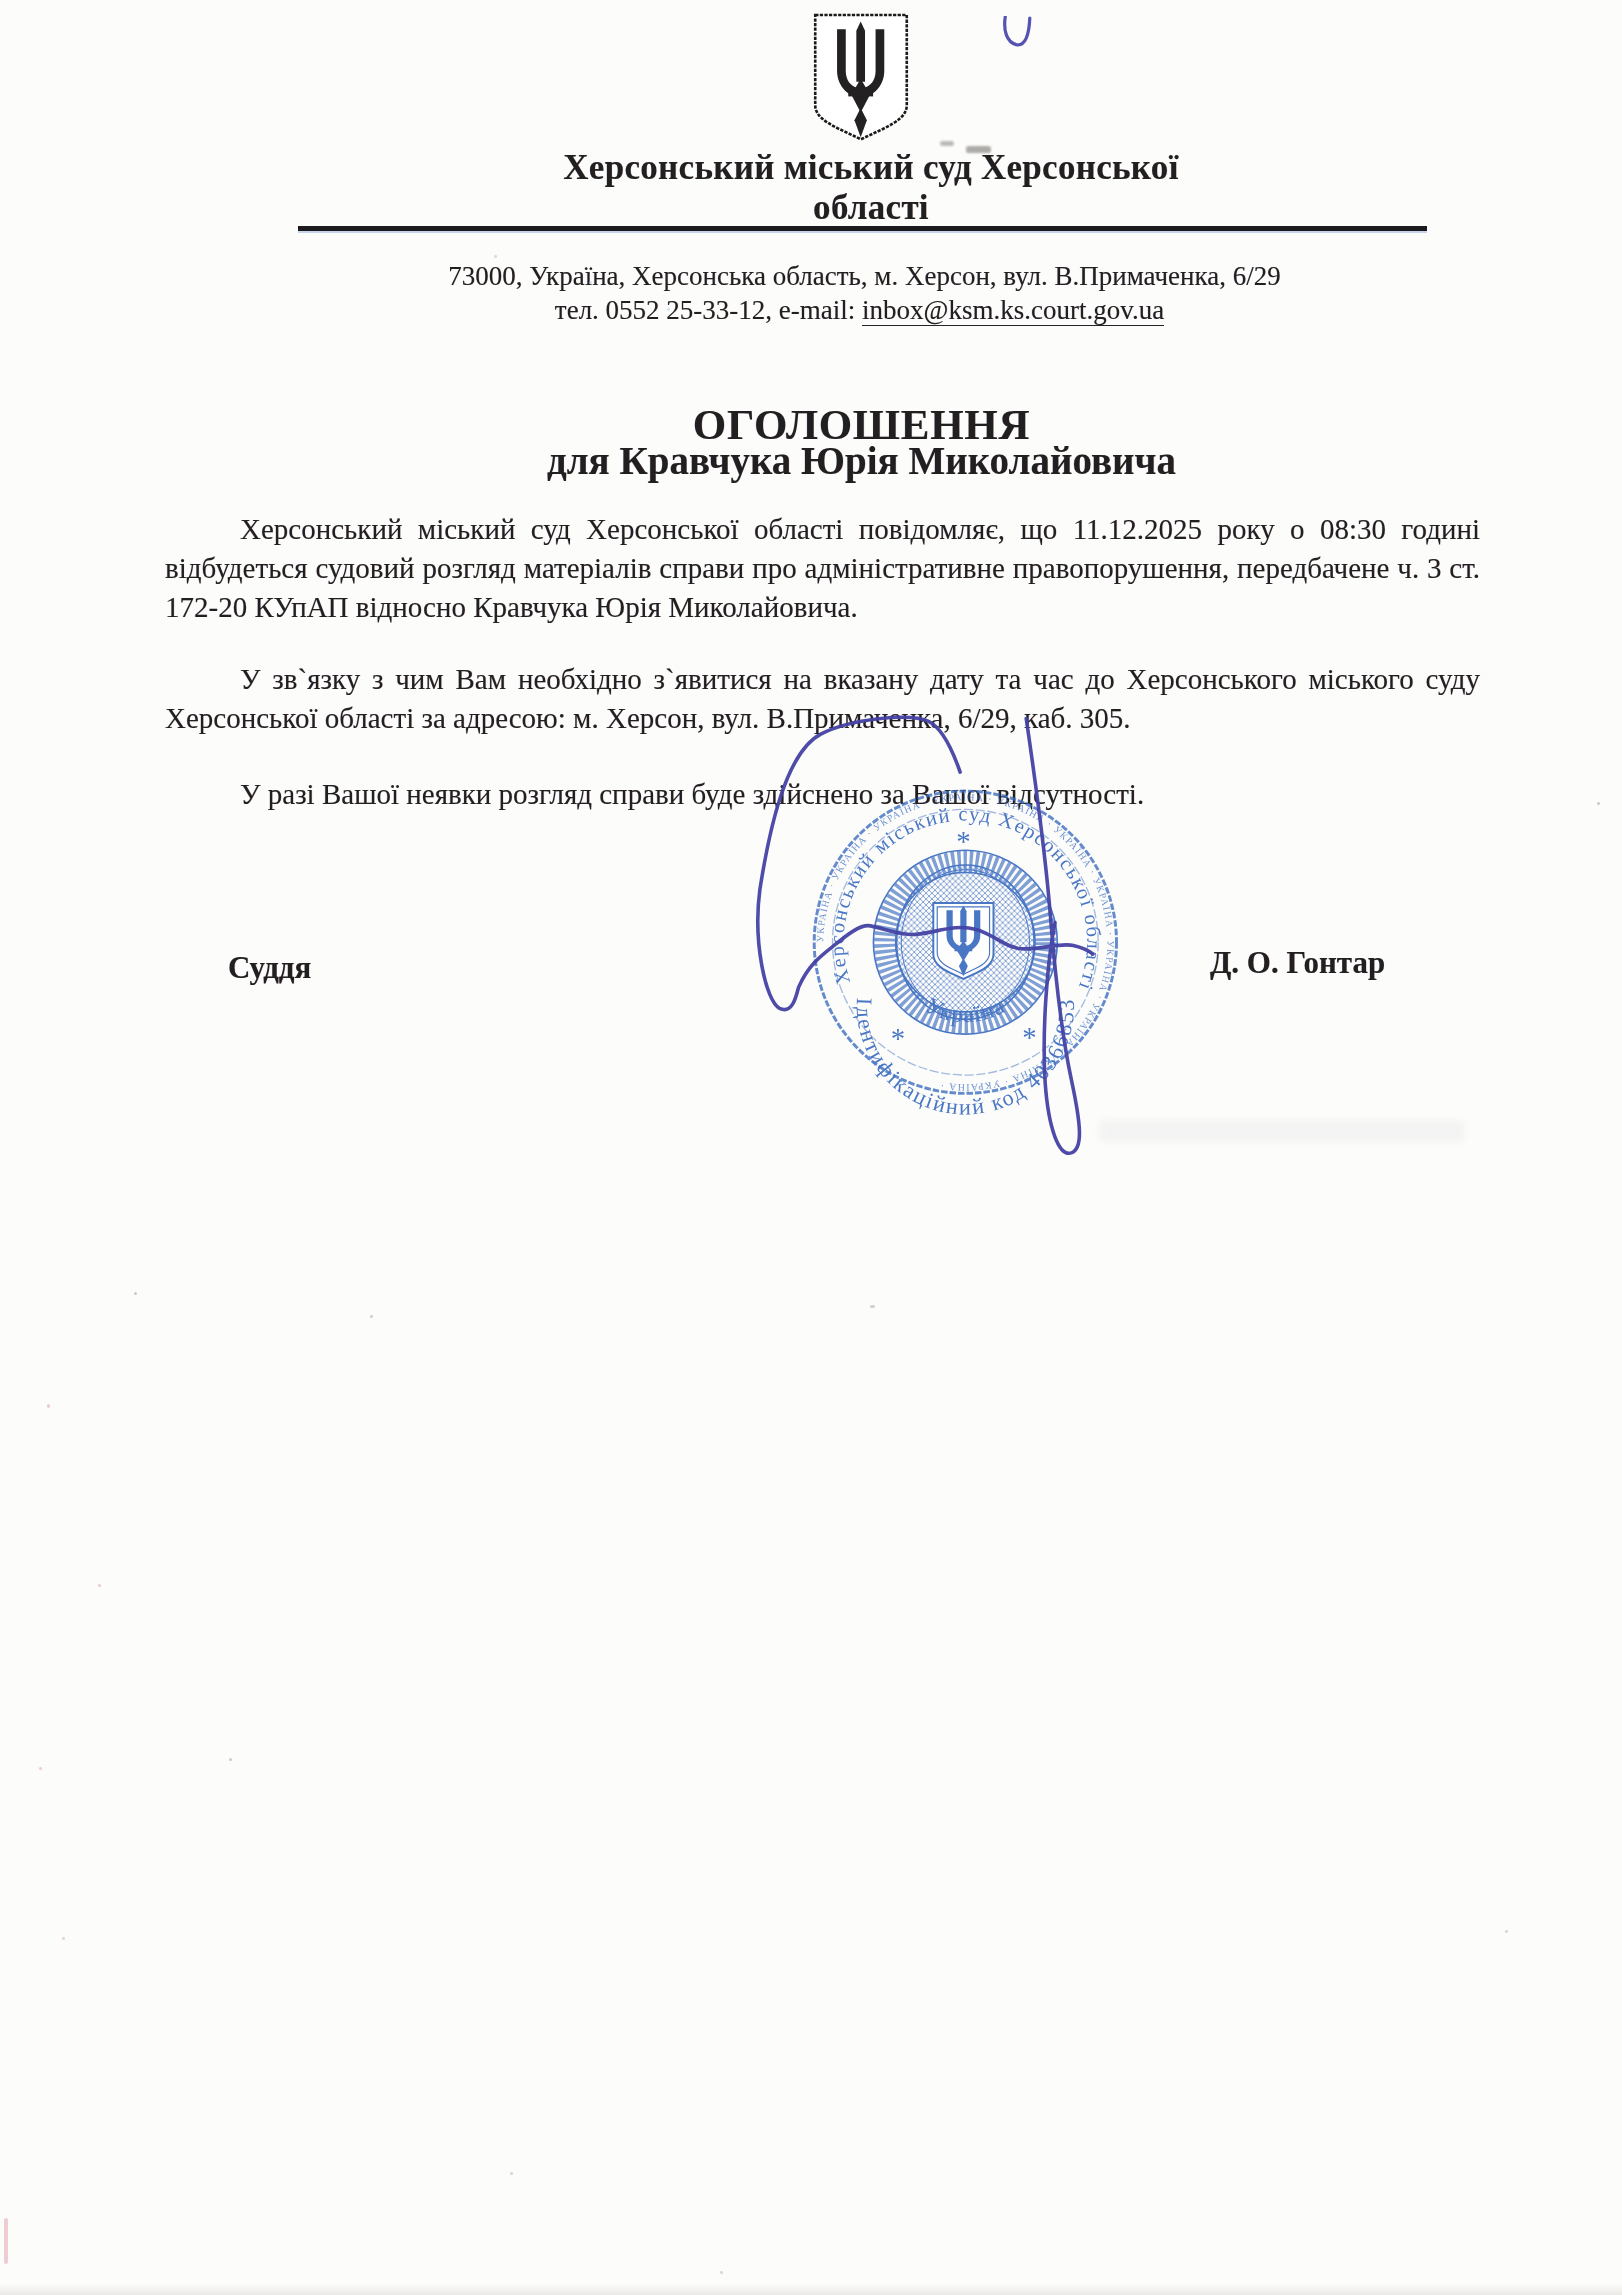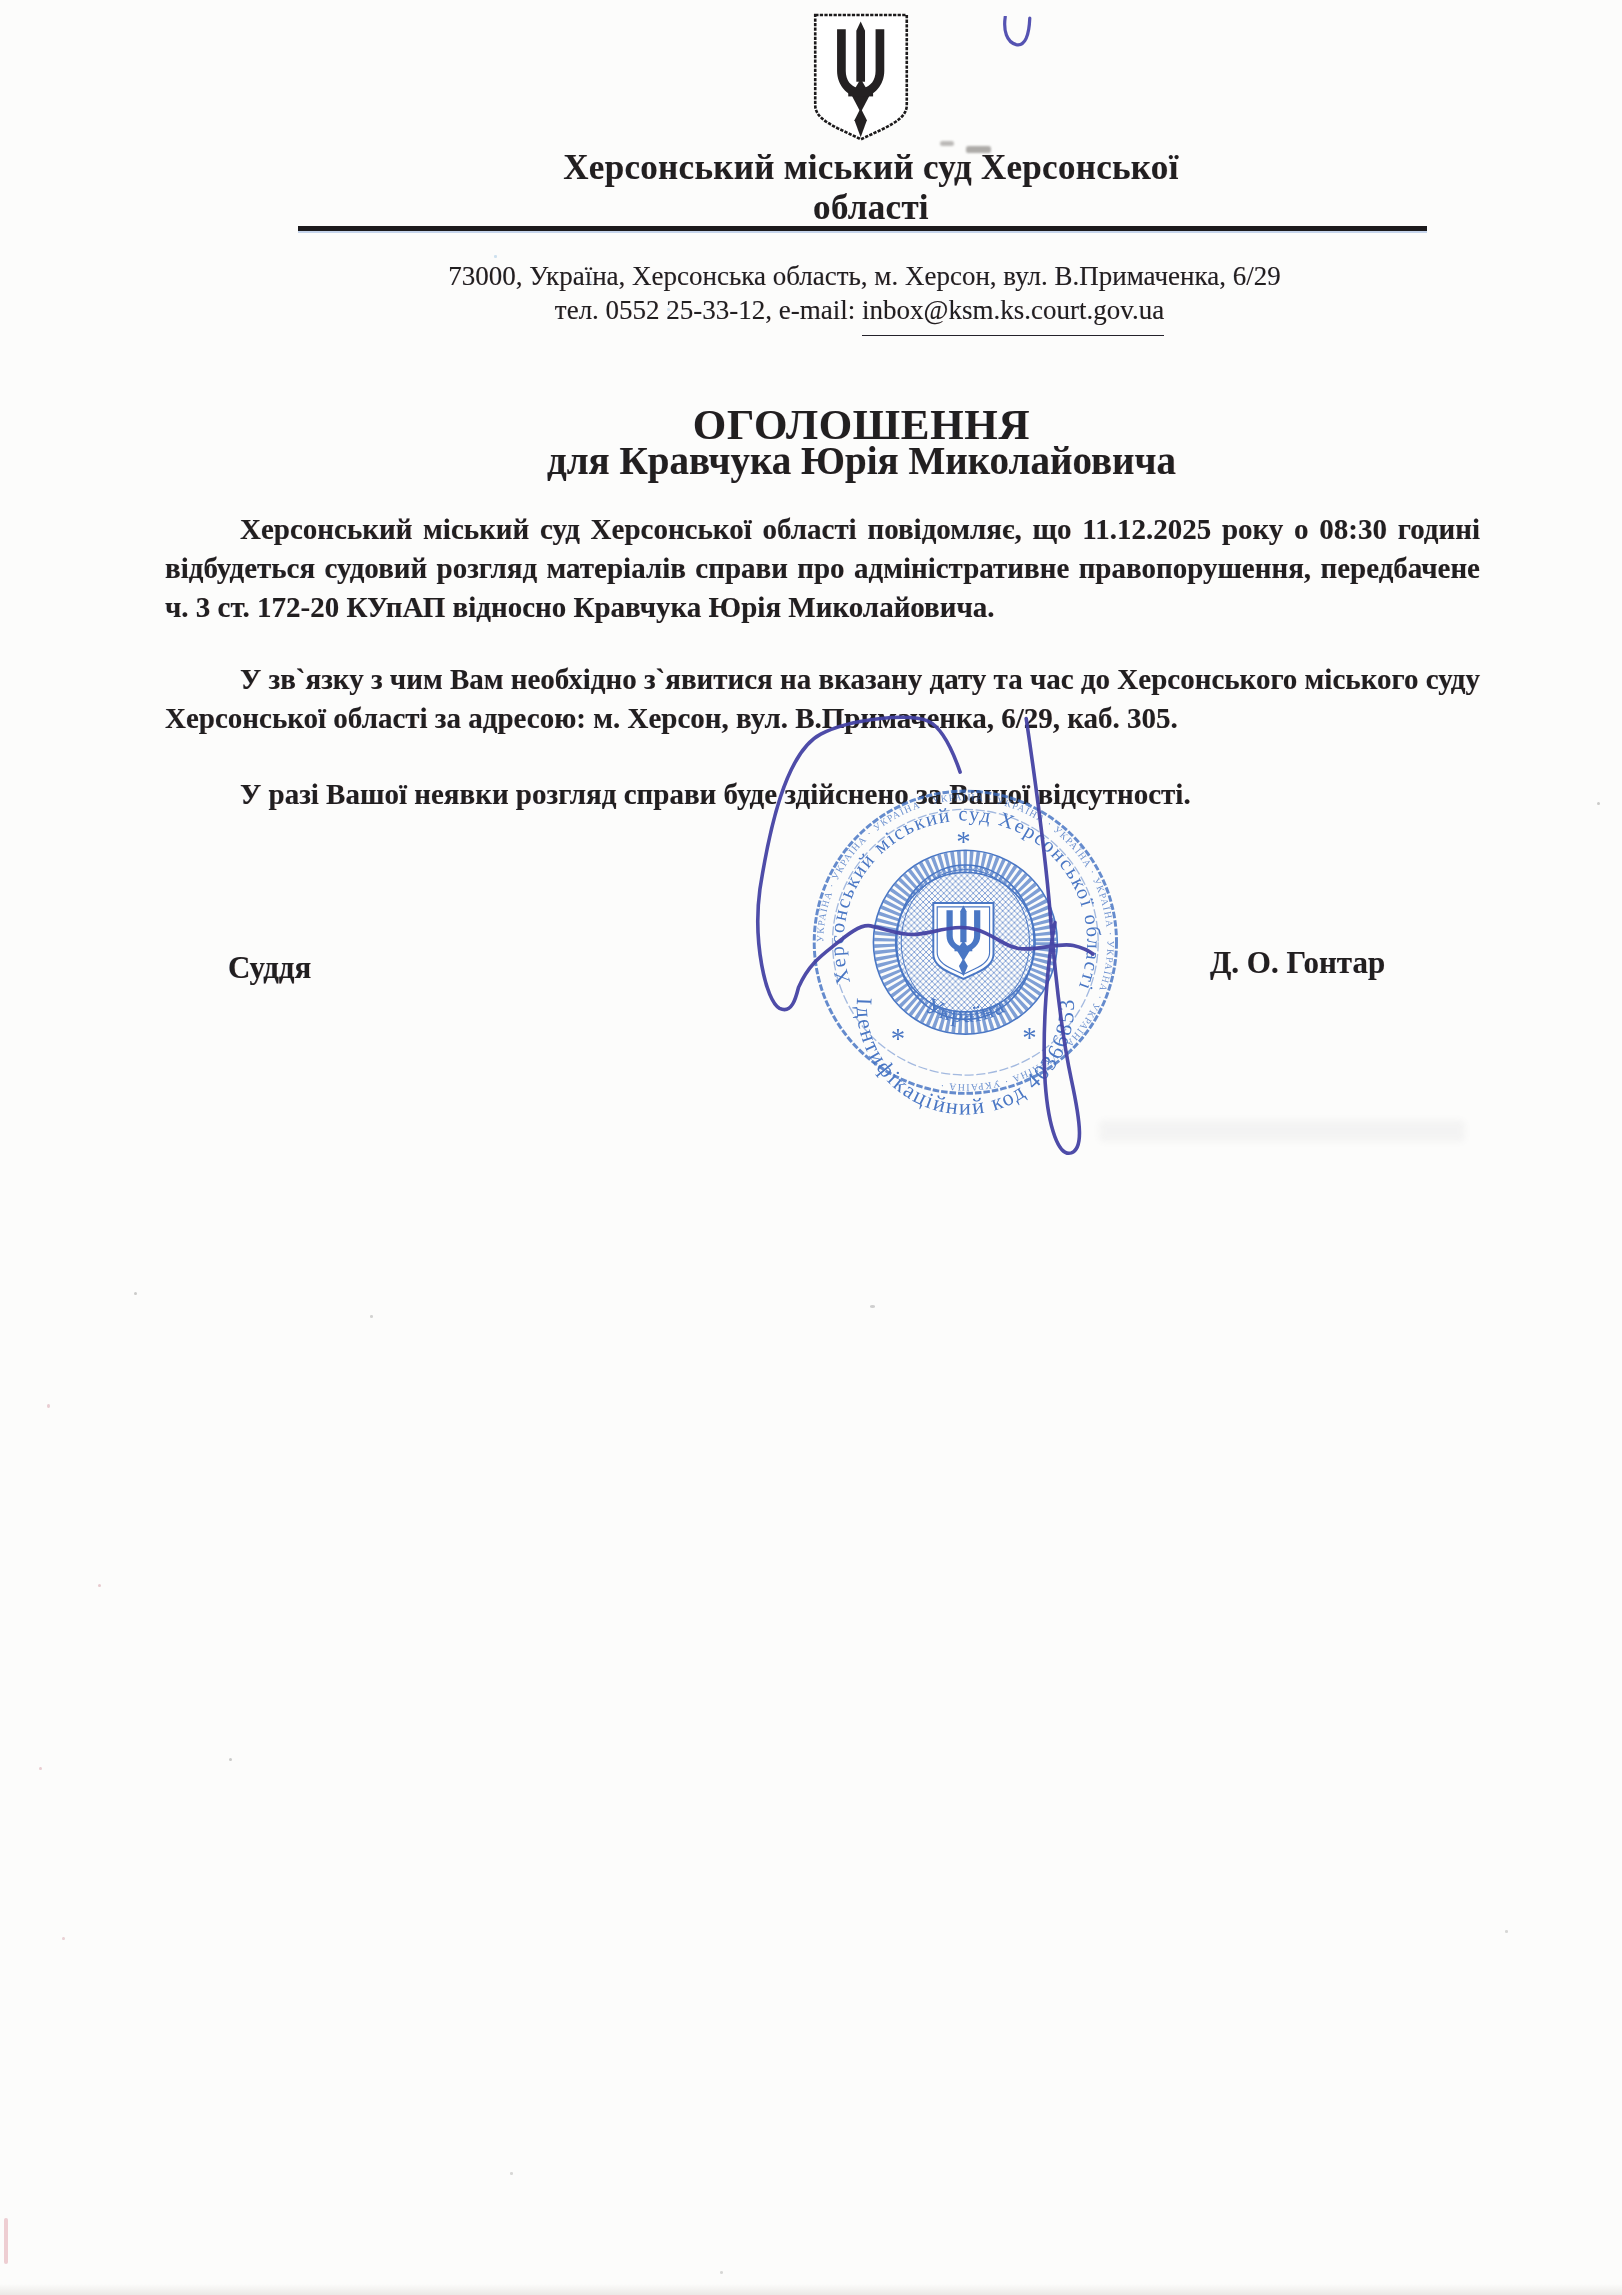--- a/index.html
+++ b/index.html
@@ -11,25 +11,25 @@
   }
   .abs{position:absolute;}
   .ink{color:#211f20; text-shadow:0.4px 0 0 rgba(150,55,25,.22), -0.4px 0.3px 0 rgba(40,70,150,.22);}
   .center-text{text-align:center;}
   .court-title{font-size:35px;font-weight:bold;letter-spacing:0.3px;}
   .addr{font-size:27px;margin-top:24px;}
   .doc-title{font-size:43px;font-weight:bold;letter-spacing:0.7px;}
   .doc-subtitle{font-size:39px;font-weight:bold;}
   .body-par{
     width:1315px;left:165px;font-size:29px;line-height:39px;
-    text-align:justify;text-indent:75px;font-weight:bold;
+    text-align:justify;text-indent:75px;
   }
   .sig{font-size:31px;font-weight:bold;}
   .rule{height:5.2px;background:#1c1a1c;box-shadow:0 2px 0 rgba(70,120,200,.30);}
-  .email-underline{border-bottom:1.6px solid #24222a;padding-bottom:10px;}
+  .email-underline{border-bottom:1.6px solid #24222a;padding-bottom:0;}
   .smudge{background:#6e6a66;border-radius:2.6px;filter:blur(1px);}
   .speck{border-radius:50%;}
   .ghost{background:#777780;opacity:.06;filter:blur(3.3px);border-radius:5.2px;}
   .bottom-shade{background:linear-gradient(#fcfcfb,#e9e7e4);}
   svg text{font-family:"Liberation Serif", serif;}
 </style>
 </head>
 <body>
 
 <svg class="abs" style="left:810px;top:10.5px;" width="102" height="131" viewBox="0 0 156 200">

